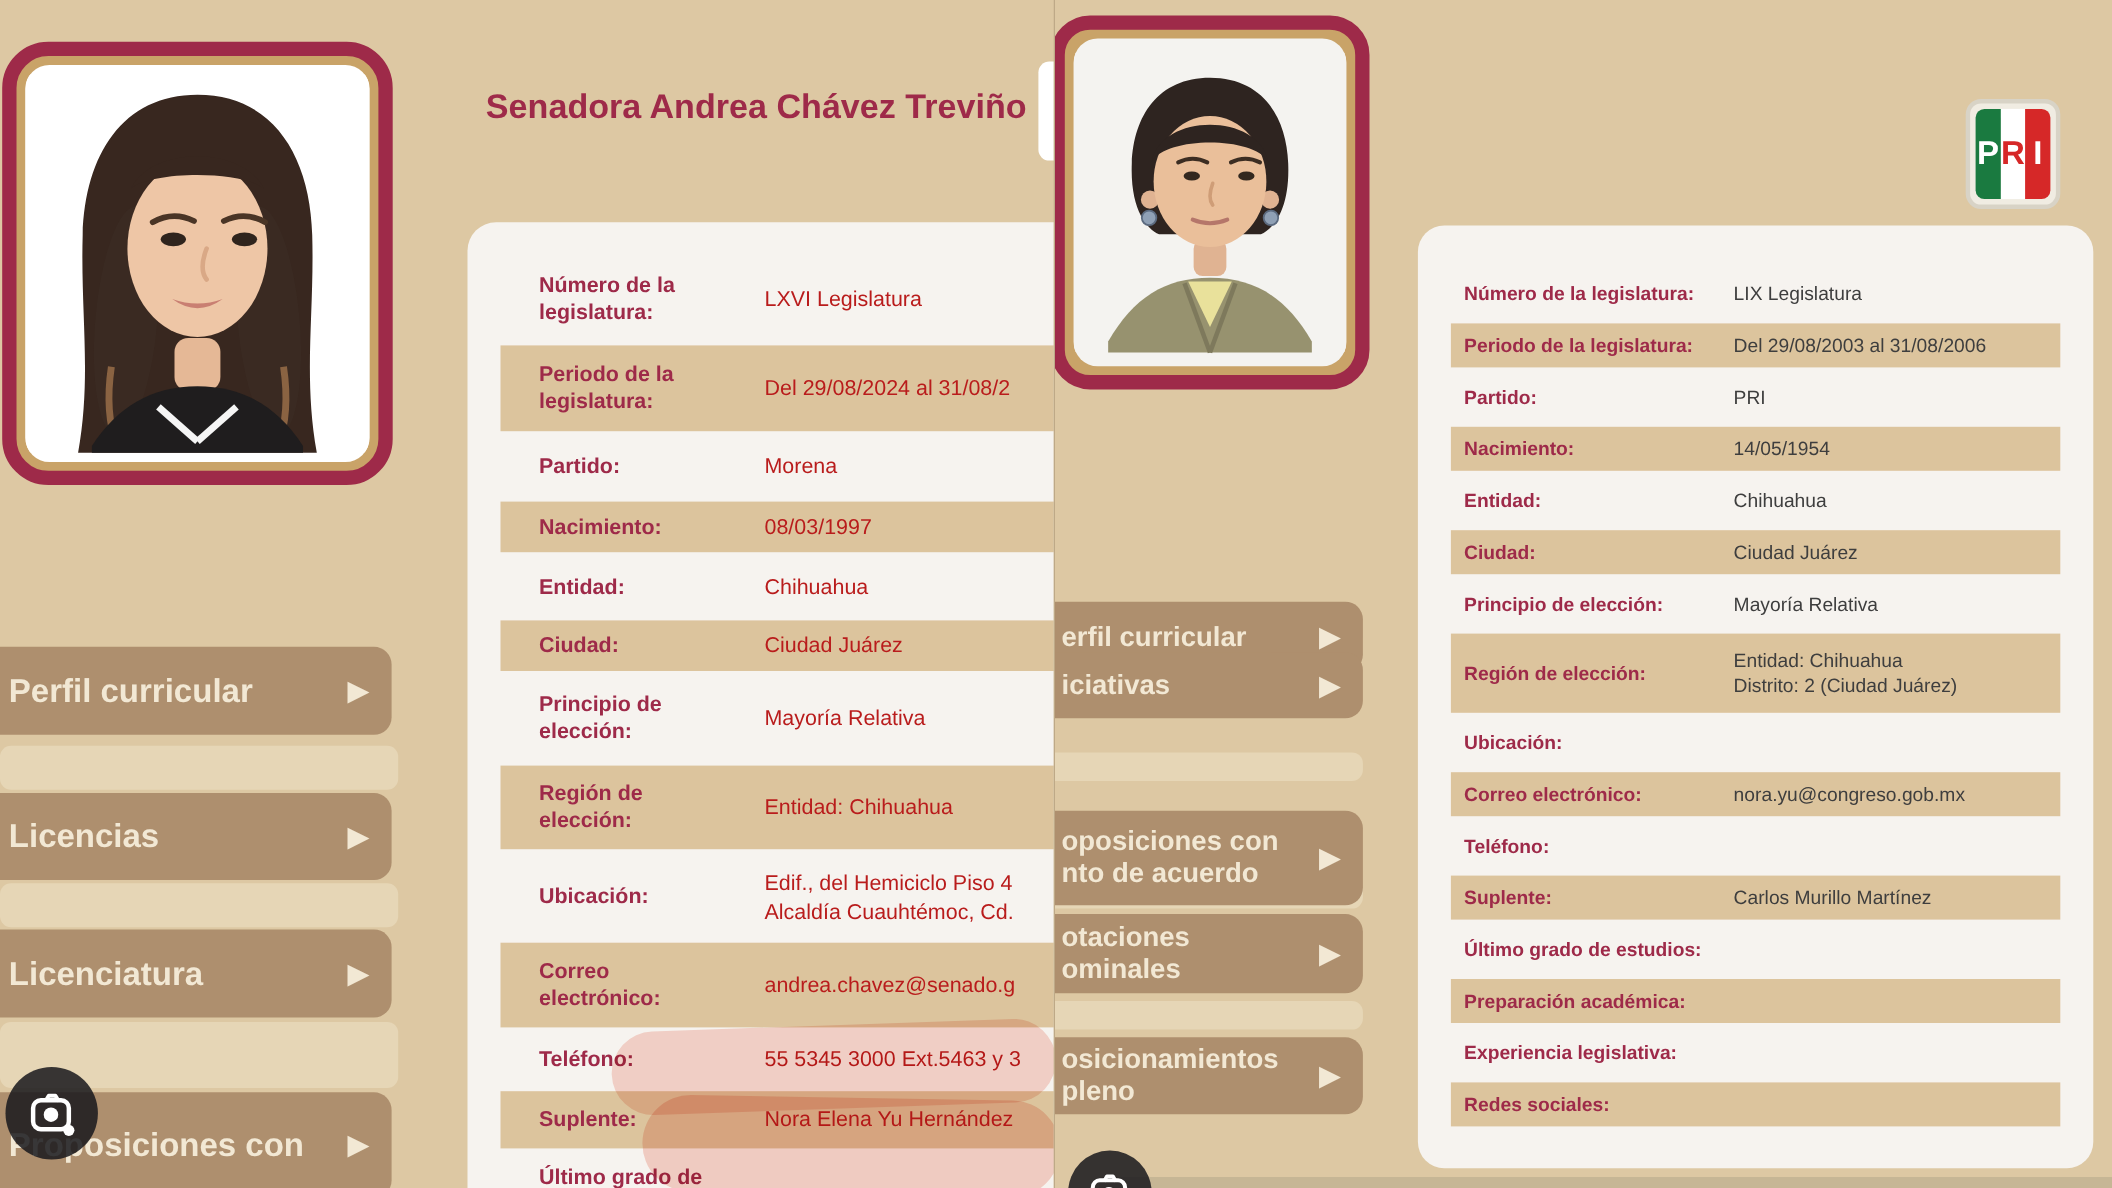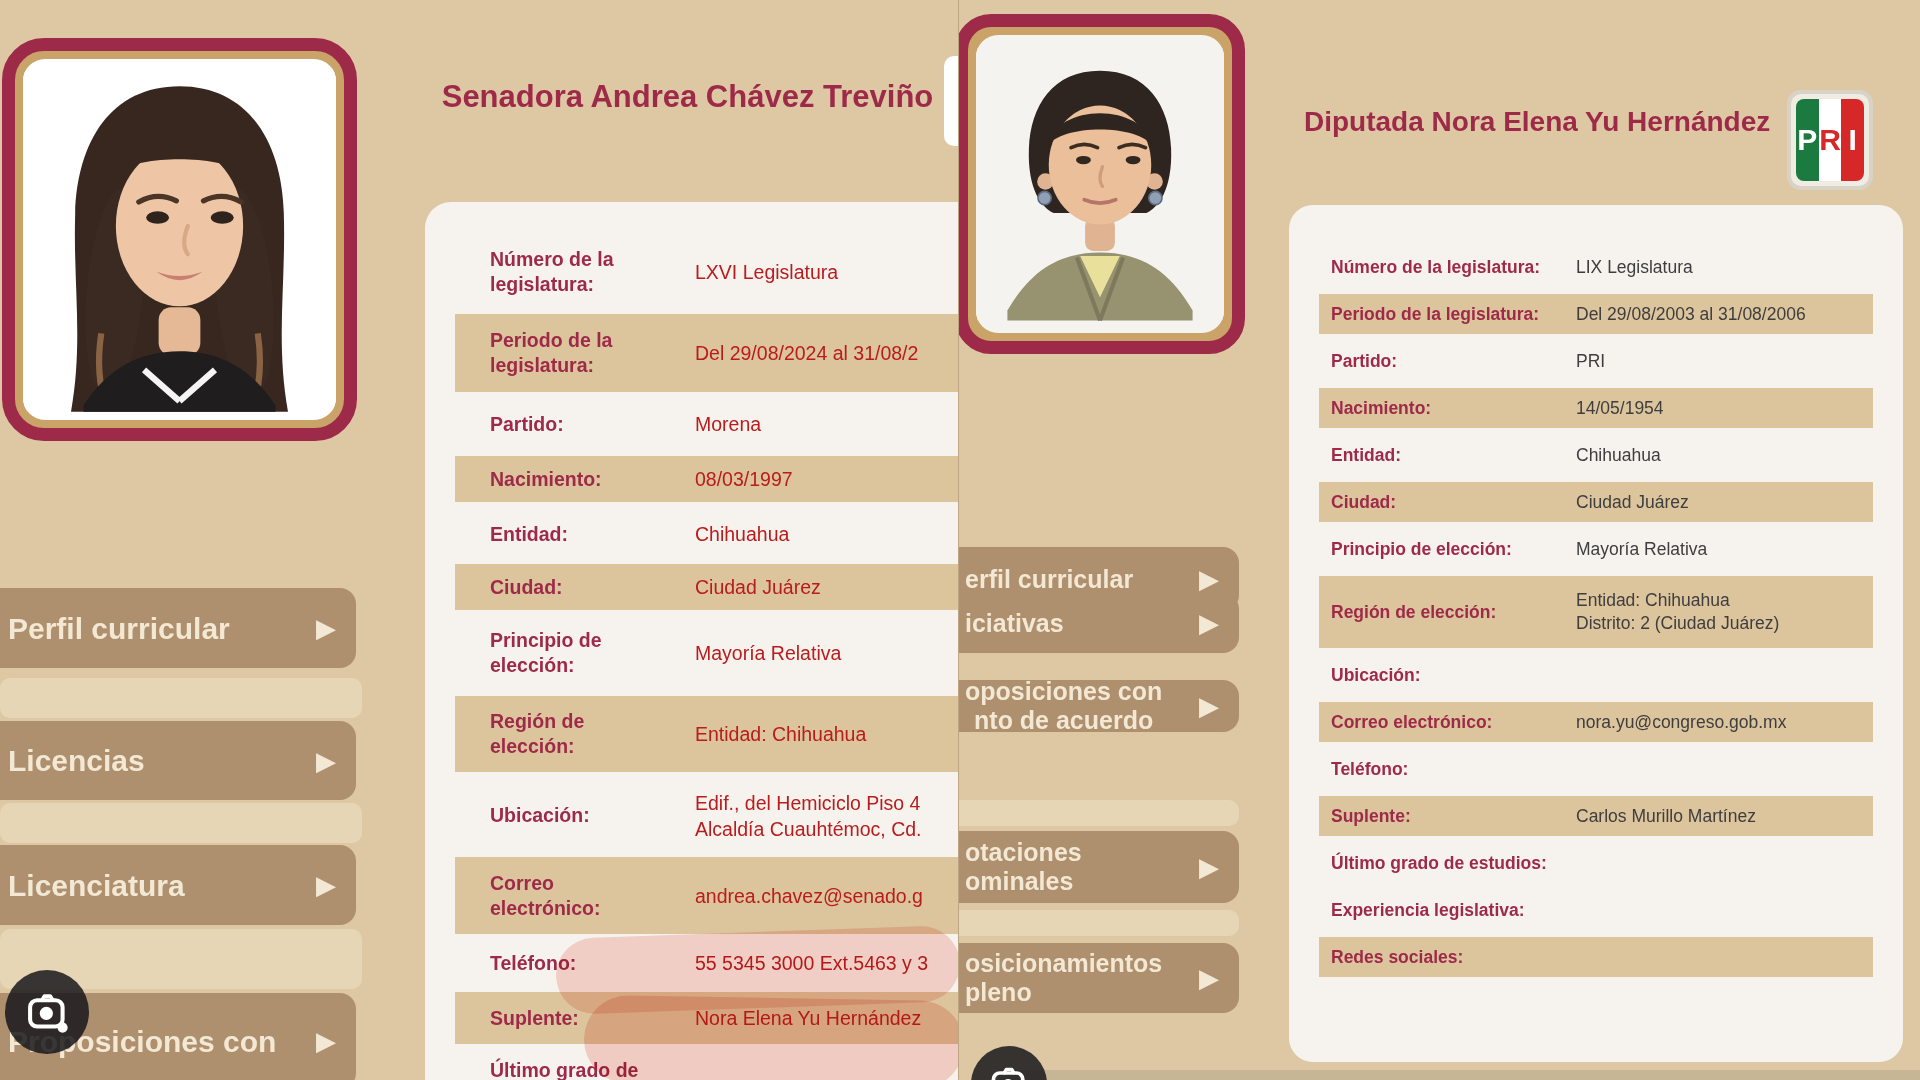--- a/index.html
+++ b/index.html
@@ -278,21 +278,20 @@
           <path d="M153,144 q-6,16 0,24" stroke="#cf9d77" stroke-width="4" fill="none" stroke-linecap="round"></path>
           <path d="M131,184 Q150,192 169,184" stroke="#b5766a" stroke-width="4.5" fill="none" stroke-linecap="round"></path>
           <path d="M38,330 L38,318 C66,270 100,248 150,248 C200,248 234,270 262,318 L262,330 Z" fill="#97926f"></path>
           <path d="M126,252 L150,302 L174,252 Z" fill="#e9e19b"></path>
           <path d="M122,254 L150,330" stroke="#7e795c" stroke-width="5" fill="none"></path>
           <path d="M178,254 L150,330" stroke="#7e795c" stroke-width="5" fill="none"></path>
         </svg>
       </div>
     </div>
 
-    <div class="profile-title title-right">Diputada Nora Elena Yu Hernández</div>
 
     <div class="pri-logo">
       <div class="pri-stripe pri-g">P</div>
       <div class="pri-stripe pri-w">R</div>
       <div class="pri-stripe pri-r">I</div>
     </div>
 
     <div class="gap-strip" style="left:-20px;top:572px;width:300px;height:30px;"></div>
     <div class="gap-strip" style="left:-20px;top:684px;width:300px;height:26px;"></div>
     <div class="gap-strip" style="left:-20px;top:800px;width:300px;height:26px;"></div>
@@ -304,21 +303,21 @@
             <div>erfil curricular</div>
           </div>
           <span class="arrow">▶</span>
         </div>
         <div class="sbtn sbtn-right" style="left: -20px; top: 578px; width: 300px; height: 60px; margin-top: 15px;">
           <div class="txt">
             <div>iciativas</div>
           </div>
           <span class="arrow">▶</span>
         </div>
-        <div class="sbtn sbtn-right" style="left: -20px; top: 680px; width: 300px; height: 52px; text-align: center;">
+        <div class="sbtn sbtn-right" style="left: -20px; top: 737px; width: 300px; height: 86px;">
           <div class="txt">
             <div>oposiciones con</div>
             <div>nto de acuerdo</div>
           </div>
           <span class="arrow">▶</span>
         </div>
         <div class="sbtn sbtn-right" style="left: -20px; top: 831px; width: 300px; height: 72px;">
           <div class="txt">
             <div>otaciones</div>
             <div>ominales</div>
@@ -428,20 +427,28 @@
           <div class="lbl">
             <div>Suplente:</div>
           </div>
           <div class="val">
             <div>Carlos Murillo Martínez</div>
           </div>
         </div>
         <div class="row" style="height: 40px; margin-bottom: 7px;">
           <div class="lbl">
             <div>Último grado de estudios:</div>
+          </div>
+          <div class="val">
+            <div></div>
+          </div>
+        </div>
+        <div class="row tan" style="height: 40px; margin-bottom: 7px;">
+          <div class="lbl">
+            <div>Preparación académica:</div>
           </div>
           <div class="val">
             <div></div>
           </div>
         </div>
         <div class="row" style="height: 40px; margin-bottom: 7px;">
           <div class="lbl">
             <div>Experiencia legislativa:</div>
           </div>
           <div class="val">

